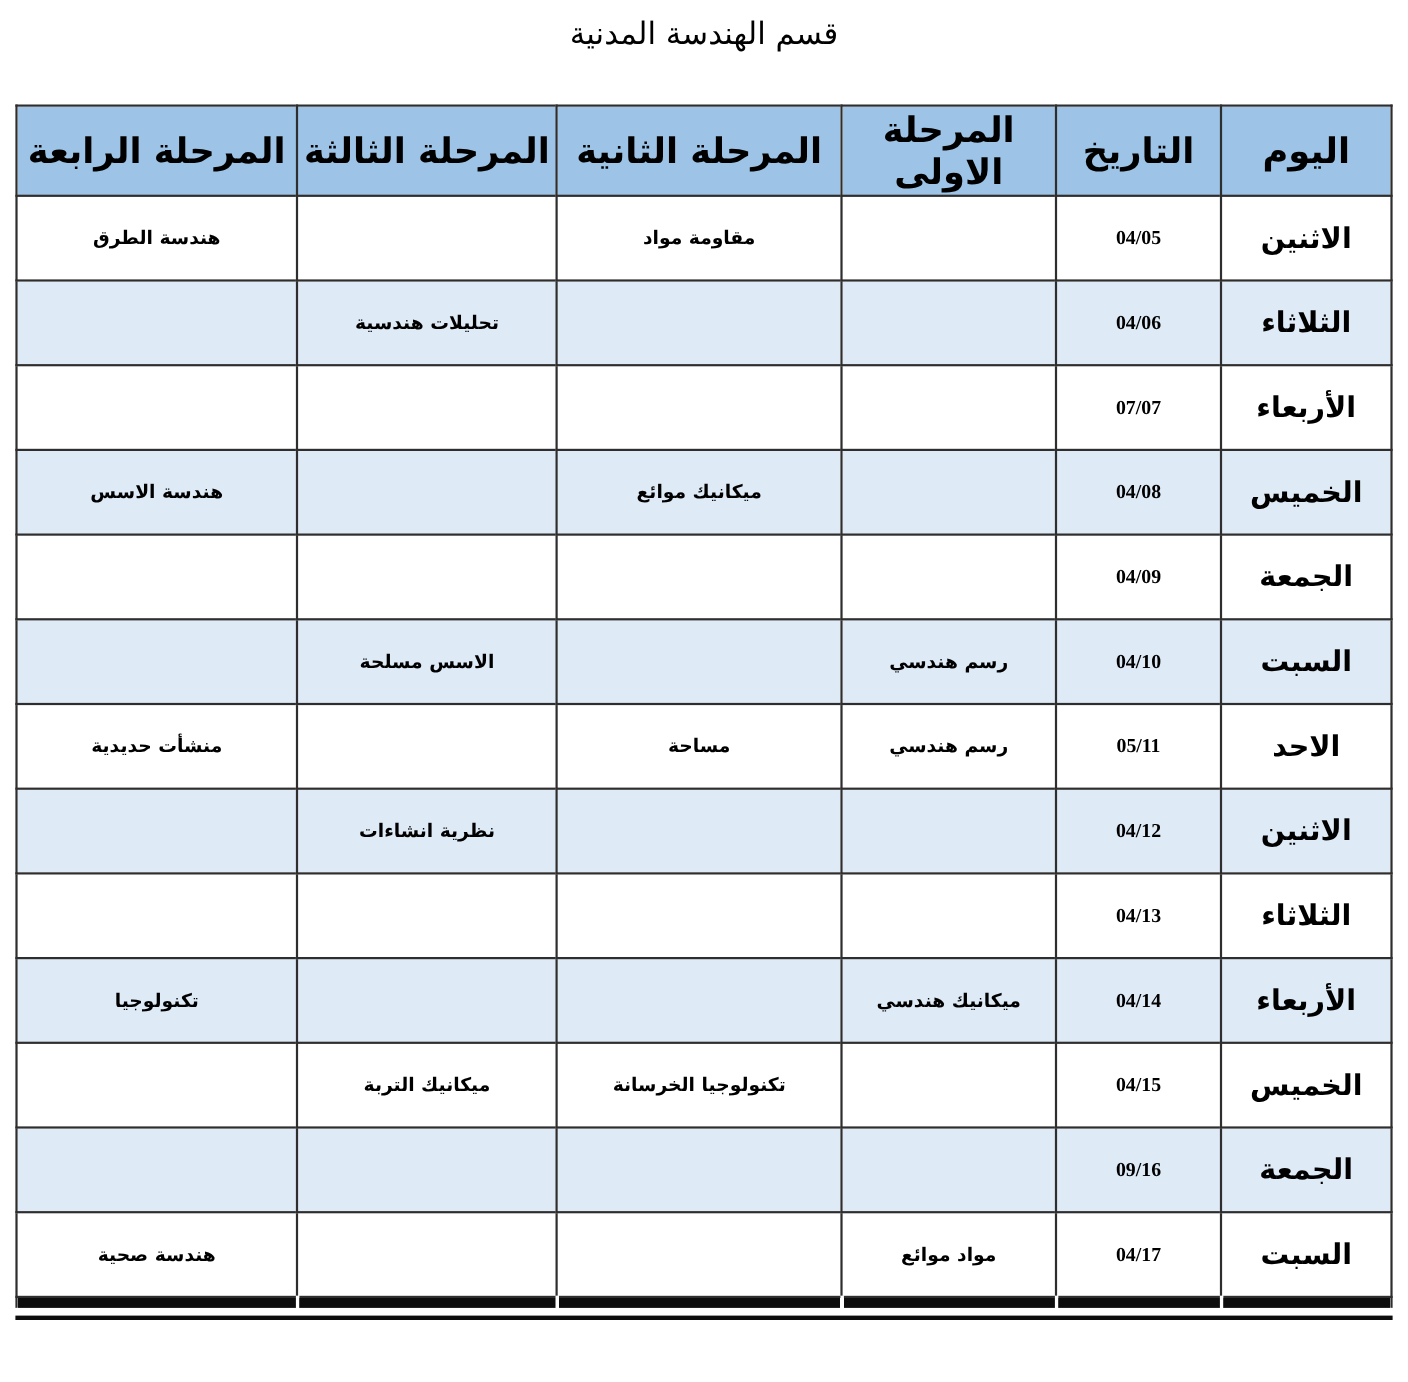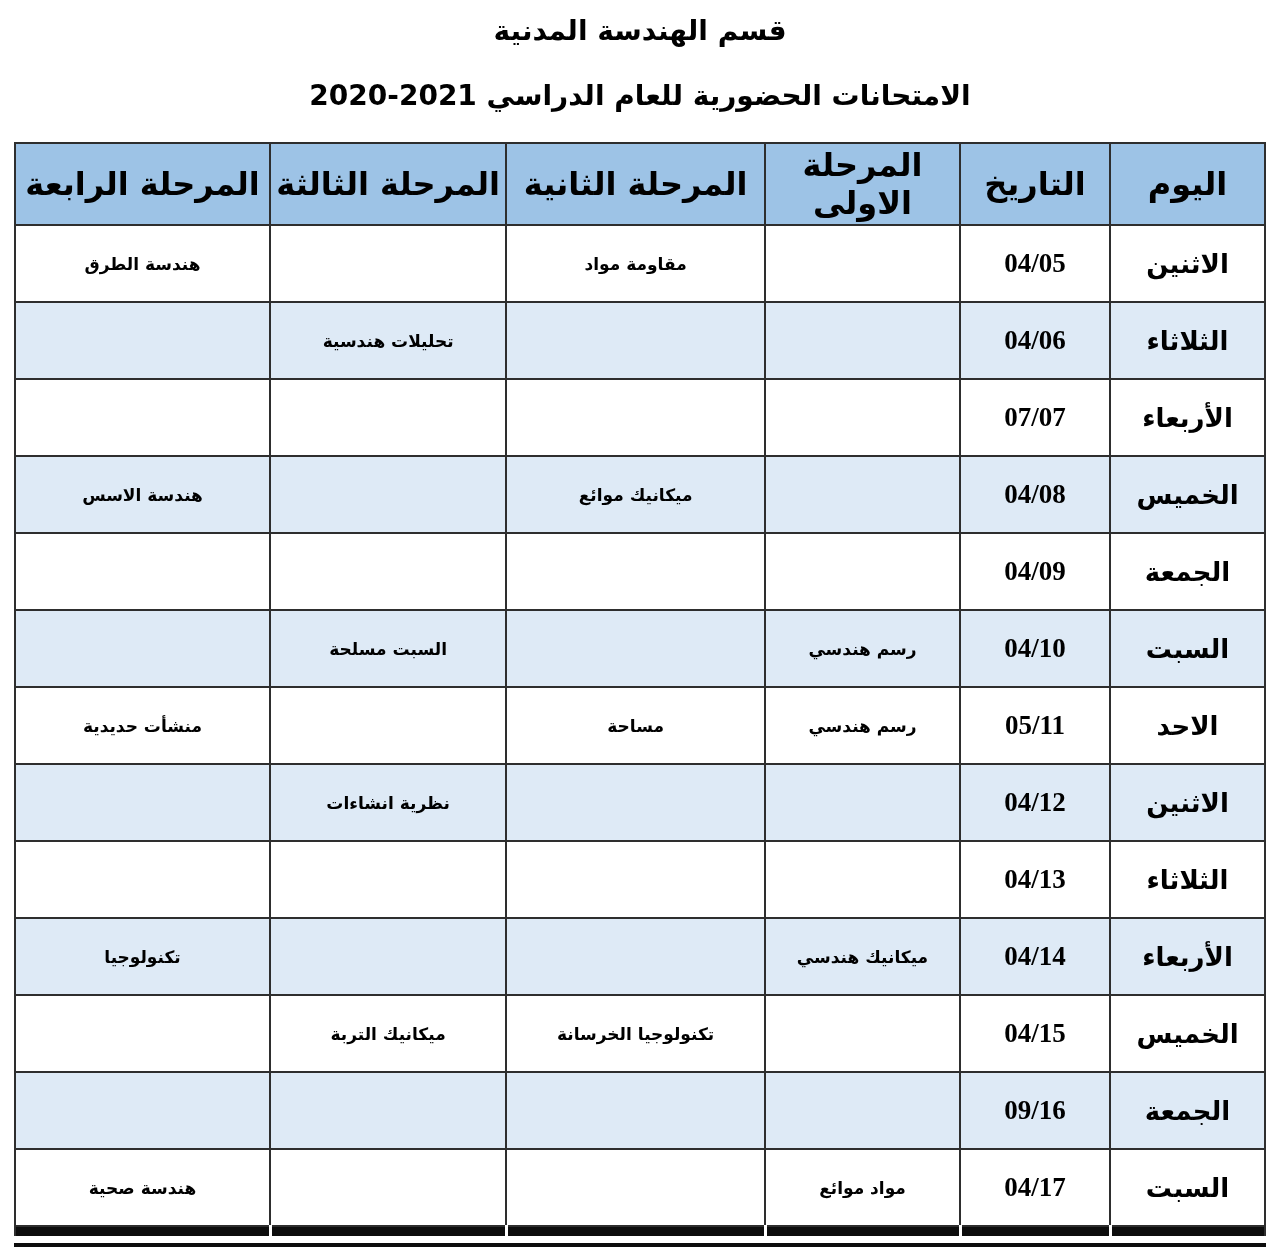--- a/index.html
+++ b/index.html
@@ -17,22 +17,22 @@
     font-family:"DejaVu Sans",sans-serif;
     color:var(--text);
   }
   .titles{
     padding-top:14px;
     text-align:center;
     direction:rtl;
   }
   .title-1{
     font-size:28px;
-    font-weight:700;
-    margin:0 0 32px 0;
+    font-weight:400;
+    margin:0 0 48px 0;
   }
   .title-2{
     font-size:28px;
     font-weight:700;
     margin:0 0 30px 0;
   }
   .table-wrap{
     padding:0 14px;
   }
   table.schedule{
@@ -60,21 +60,21 @@
   }
   tr.data-row.stripe td{
     background:var(--stripe-bg);
   }
   td.cell-day{
     font-size:26px;
     font-weight:700;
   }
   td.cell-date{
     font-family:"Liberation Serif",serif;
-    font-size:27px;
+    font-size:18px;
     font-weight:700;
     direction:ltr;
   }
   td.cell-subject{
     font-size:17px;
     font-weight:700;
   }
   tr.band-row td{
     background:var(--band);
     height:11px;
@@ -91,21 +91,20 @@
     height:4px;
     background:var(--band);
     margin-top:4px;
   }
 </style>
 </head>
 <body>
 
 <div class="titles">
   <div class="title-1">قسم الهندسة المدنية</div>
-  <div class="title-2">الامتحانات الحضورية للعام الدراسي 2021-2020</div>
 </div>
 
 <div class="table-wrap">
   <table class="schedule">
     <colgroup>
       <col style="width:12.4%">
       <col style="width:12.0%">
       <col style="width:15.6%">
       <col style="width:20.7%">
       <col style="width:18.9%">
@@ -160,21 +159,21 @@
           <td class="cell-subject"></td>
           <td class="cell-subject"></td>
           <td class="cell-subject"></td>
           <td class="cell-subject"></td>
         </tr>
         <tr class="data-row stripe">
           <td class="cell-day">السبت</td>
           <td class="cell-date">04/10</td>
           <td class="cell-subject">رسم هندسي</td>
           <td class="cell-subject"></td>
-          <td class="cell-subject">السبت مسلحة</td>
+          <td class="cell-subject">الاسس مسلحة</td>
           <td class="cell-subject"></td>
         </tr>
         <tr class="data-row">
           <td class="cell-day">الاحد</td>
           <td class="cell-date">05/11</td>
           <td class="cell-subject">رسم هندسي</td>
           <td class="cell-subject">مساحة</td>
           <td class="cell-subject"></td>
           <td class="cell-subject">منشأت حديدية</td>
         </tr>

